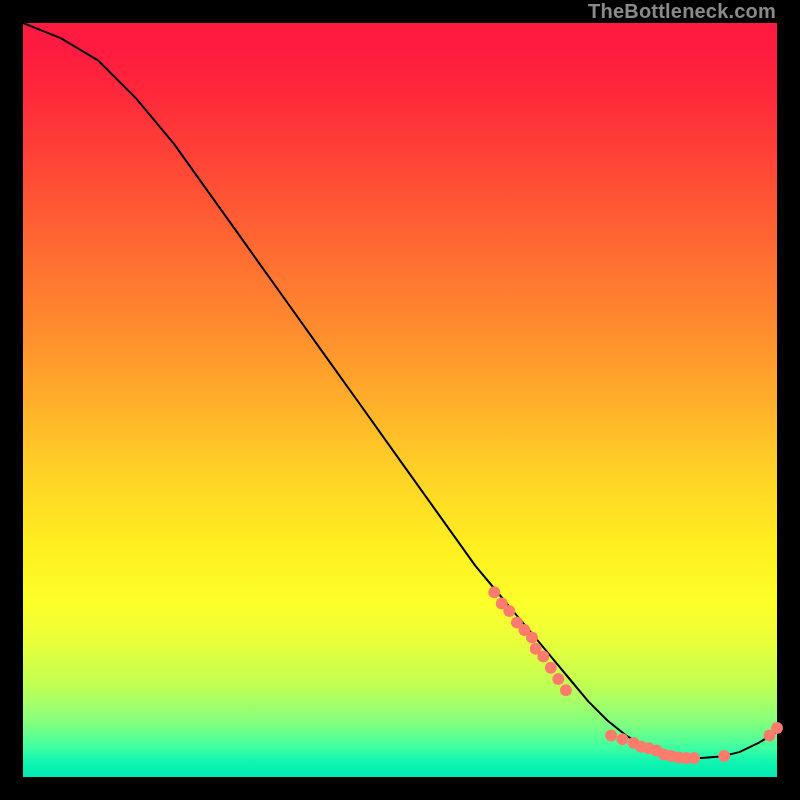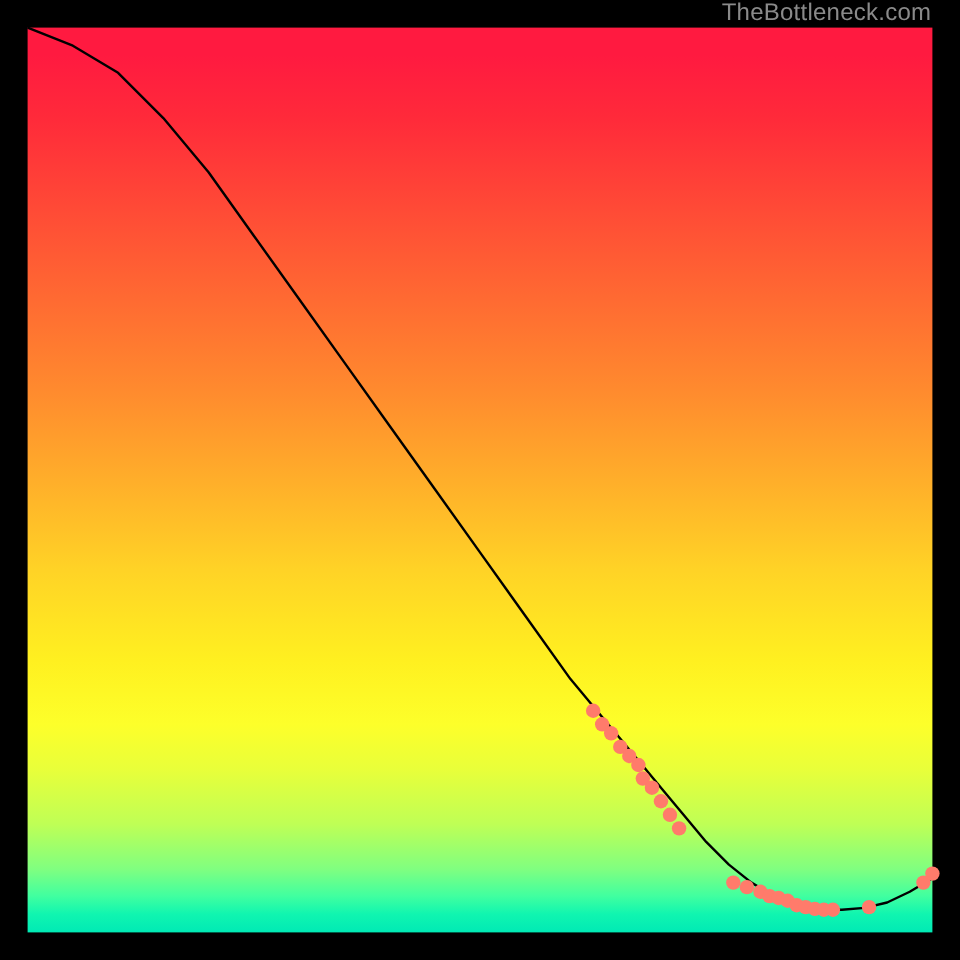--- a/index.html
+++ b/index.html
@@ -46,21 +46,21 @@
     width: 754px;
     height: 754px;
     overflow: visible;
   }
   .watermark {
     position: absolute;
     top: 0px;
     right: 24px;
     font-family: Arial, Helvetica, sans-serif;
     font-size: 20px;
-    font-weight: 400;
+    font-weight: 700;
     color: #8a8a8a;
     letter-spacing: 0.2px;
     user-select: none;
   }
 </style>
 </head>
 <body>
 
 <div class="frame">
   <div class="gradient"></div>

